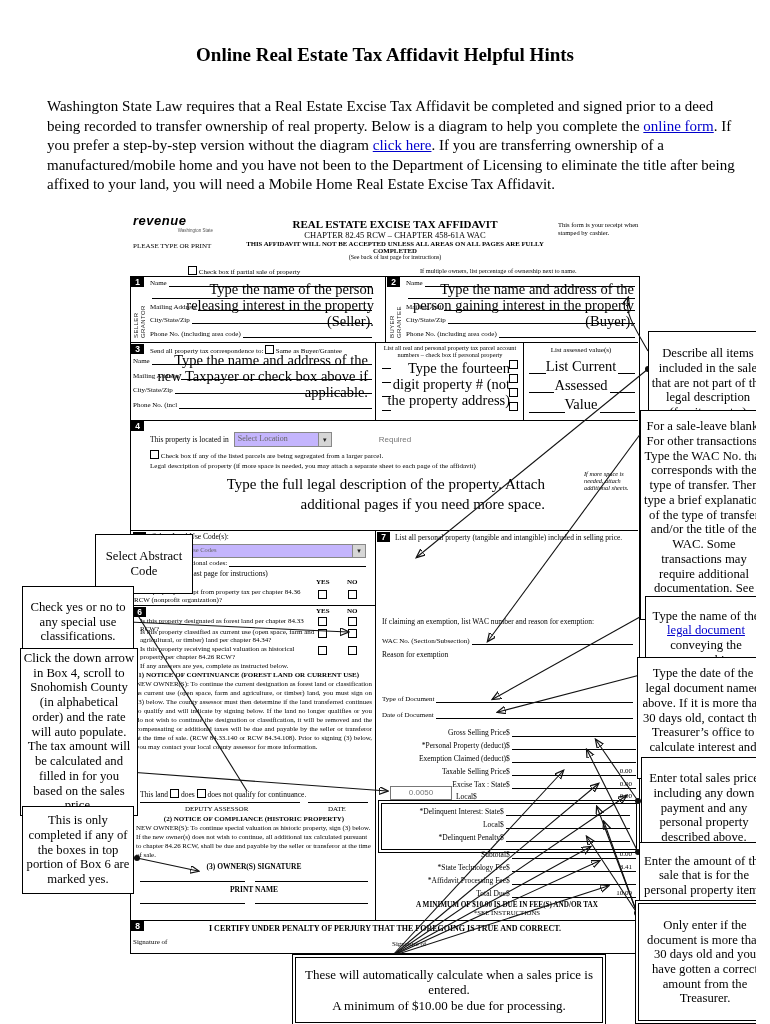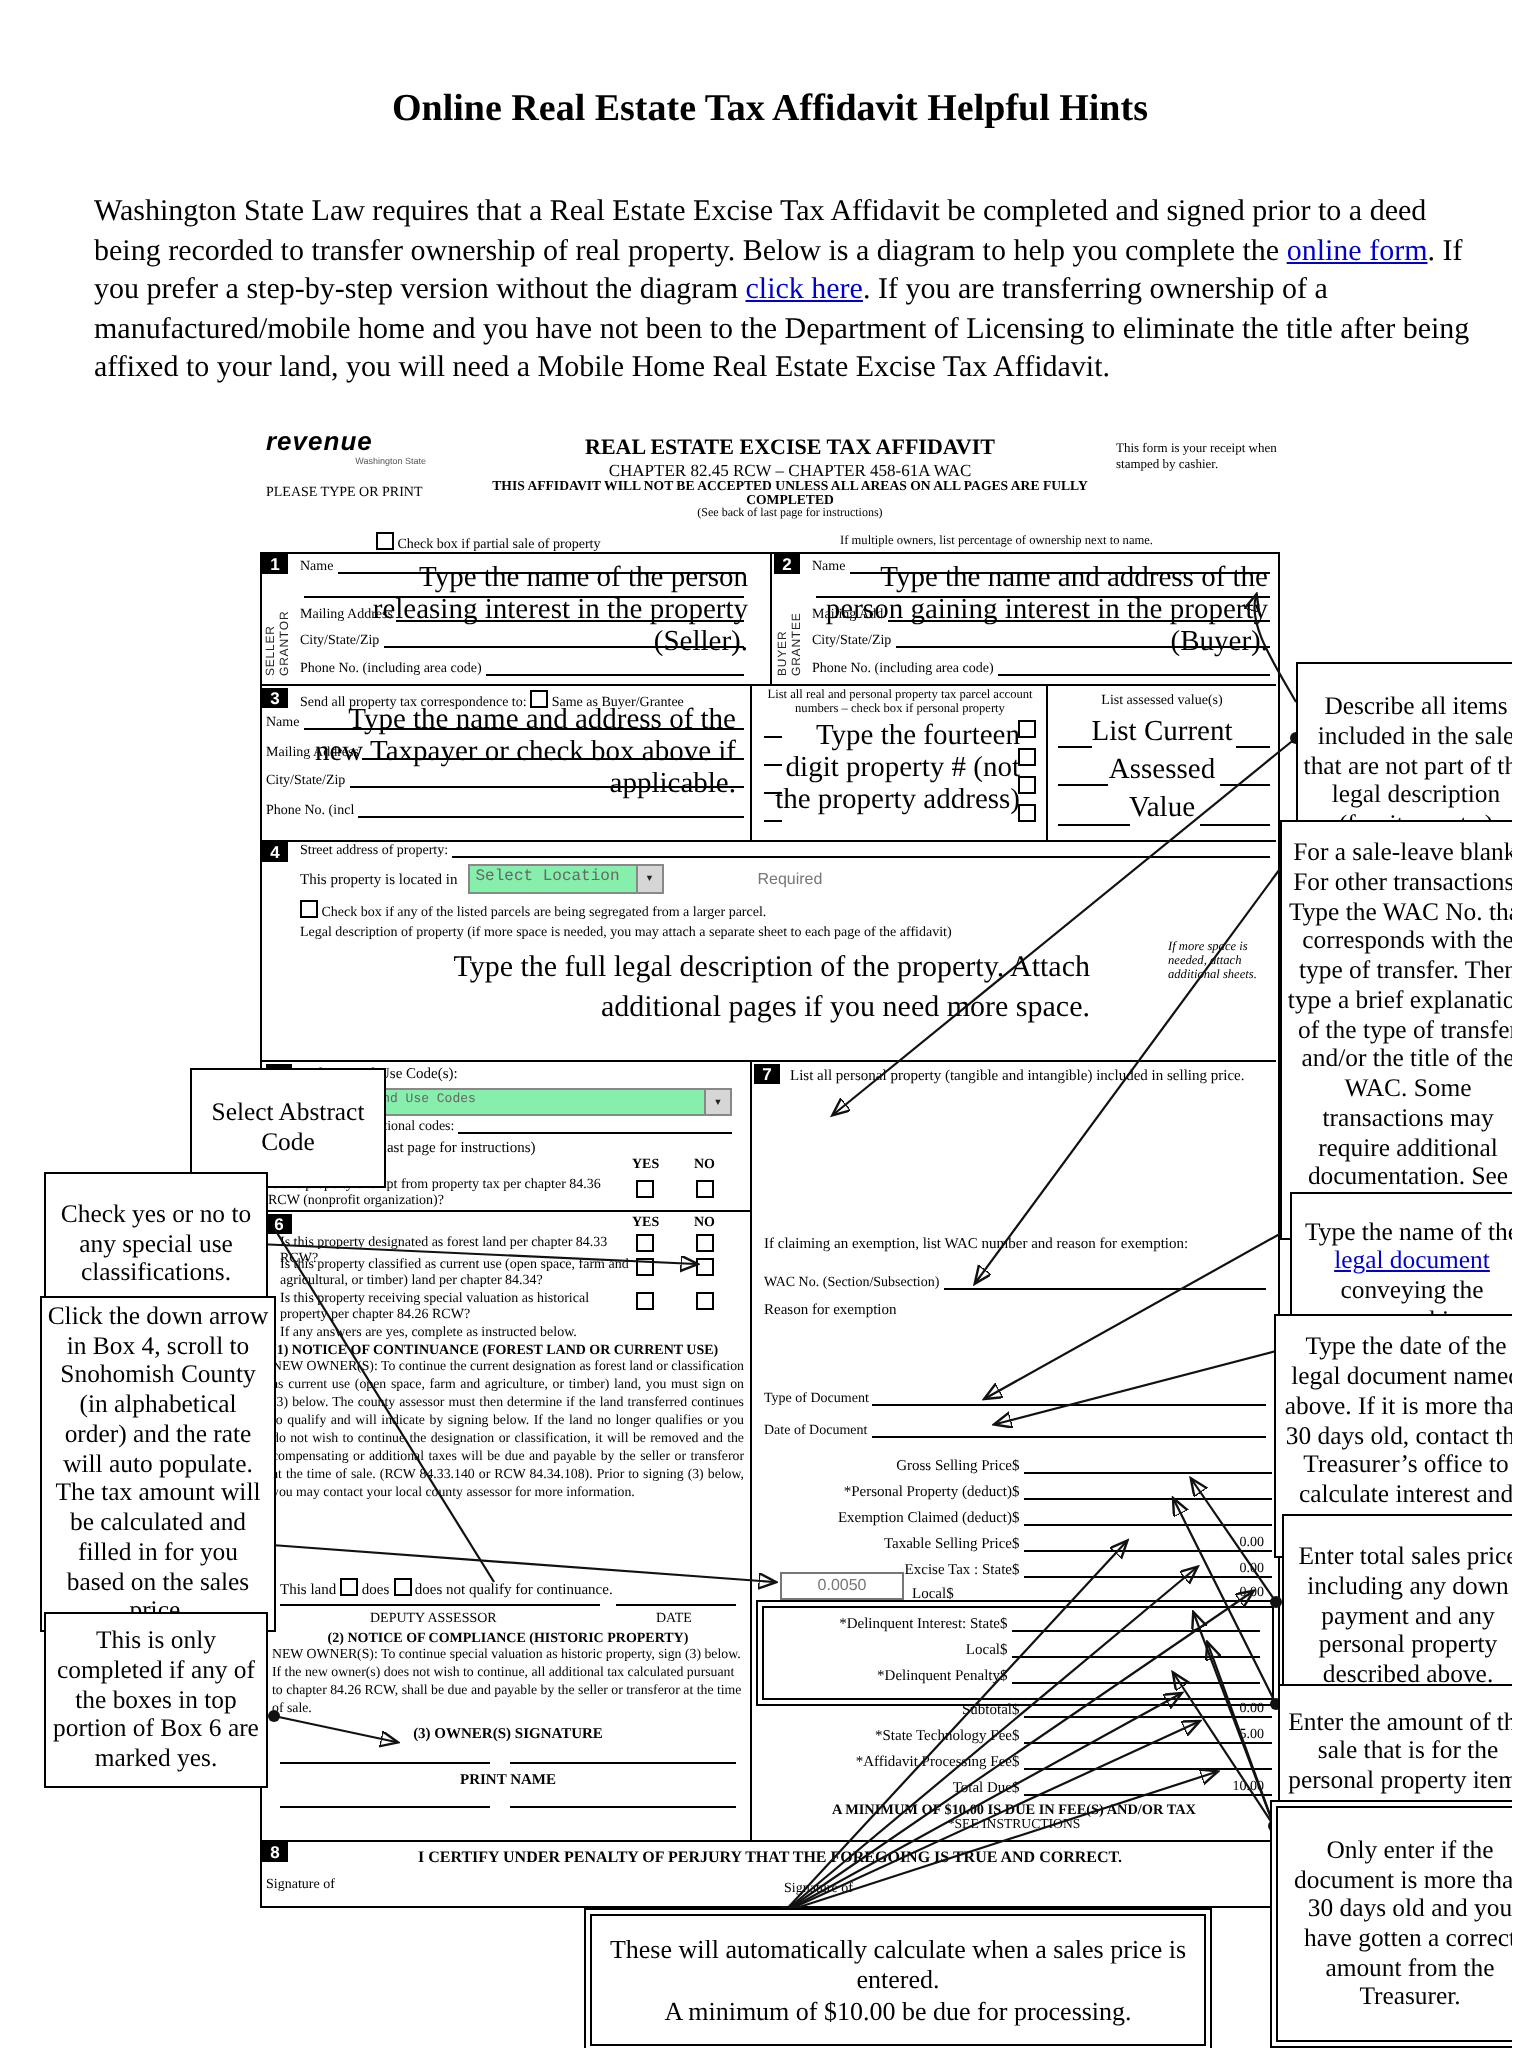--- a/index.html
+++ b/index.html
@@ -23,22 +23,22 @@
   .f75{font-size:7.5px;}
   .f6{font-size:6.3px;line-height:1.15;}
   .frow{position:absolute;display:flex;align-items:flex-end;font-size:7px;}
   .frow .lab{white-space:nowrap;}
   .uline{flex:1;border-bottom:1px solid #000;height:8px;margin-left:2px;}
   .cb{display:inline-block;width:7px;height:7px;border:1px solid #000;background:#fff;
       vertical-align:-1px;}
   .vlab{writing-mode:vertical-rl;transform:rotate(180deg);font-size:6px;letter-spacing:.4px;
         color:#222;font-family:"Liberation Sans",sans-serif;}
   .hint{font-size:14.5px;line-height:1.12;text-align:right;}
-  .ddl{border:1px solid #888;color:#666;background:#86efac;display:flex;align-items:stretch;
-       font-family:Liberation Mono, monospace;}
+  .ddl{border:1px solid #888;color:#666;background:#c4b5fd;display:flex;align-items:stretch;
+       font-family:Liberation Serif, serif;}
   .ddl .txt{flex:1;padding:1px 3px;white-space:nowrap;overflow:hidden;}
   .ddbtn{width:12px;border-left:1px solid #888;background:#d6d6d6;display:flex;
          align-items:center;justify-content:center;color:#222;font-size:7px;}
   .ddbtn::after{content:"▾";}
   .callout{position:absolute;border:1.5px solid #000;background:#fff;display:flex;
            align-items:center;justify-content:center;text-align:center;
            font-size:12.7px;line-height:1.16;padding:14px 2px;}
   .dbl{border:4px double #000;}
   .mrow{position:absolute;display:flex;align-items:flex-end;font-size:7.5px;}
   .mrow .mlab{width:126px;text-align:right;white-space:nowrap;}
@@ -201,24 +201,20 @@
         <span class="uline"></span>
       </div>
     <div style="display:flex;align-items:flex-end;margin-top:3px;">
         <span class="uline"></span>
         <span class="hint">Value</span>
         <span class="uline"></span>
       </div>
   </div>
 
   <div class="badge" style="left:131px;top:421px;">4</div>
-  <div class="frow f75" style="left:150px;top:420px;width:485px;">
-      <span class="lab">Street address of property:</span>
-      <span class="uline"></span>
-    </div>
   <div class="abs" style="left:150px;top:432px;display:flex;align-items:center;gap:5px;">
     <span class="f75">This property is located in</span>
     <span class="ddl" style="width:96px;height:13px;font-size:8px;">
         <span class="txt">Select Location</span>
         <span class="ddbtn"></span>
       </span>
     <span class="grey" style="font-size:8px;">Required</span>
   </div>
   <div class="abs fsm" style="left:150px;top:450px;">
     <span class="cb"></span>
@@ -370,21 +366,21 @@
       <span class="mlab">Subtotal</span>
       <span>$</span>
       <span class="mline">
         <span class="mval">0.00</span>
       </span>
     </div>
   <div class="mrow" style="left:380px;top:862px;width:256px;">
       <span class="mlab">*State Technology Fee</span>
       <span>$</span>
       <span class="mline">
-        <span class="mval">5.00</span>
+        <span class="mval">3.41</span>
       </span>
     </div>
   <div class="mrow" style="left:380px;top:875px;width:256px;">
       <span class="mlab">*Affidavit Processing Fee</span>
       <span>$</span>
       <span class="mline">
         <span class="mval"></span>
       </span>
     </div>
   <div class="mrow" style="left:380px;top:888px;width:256px;">

